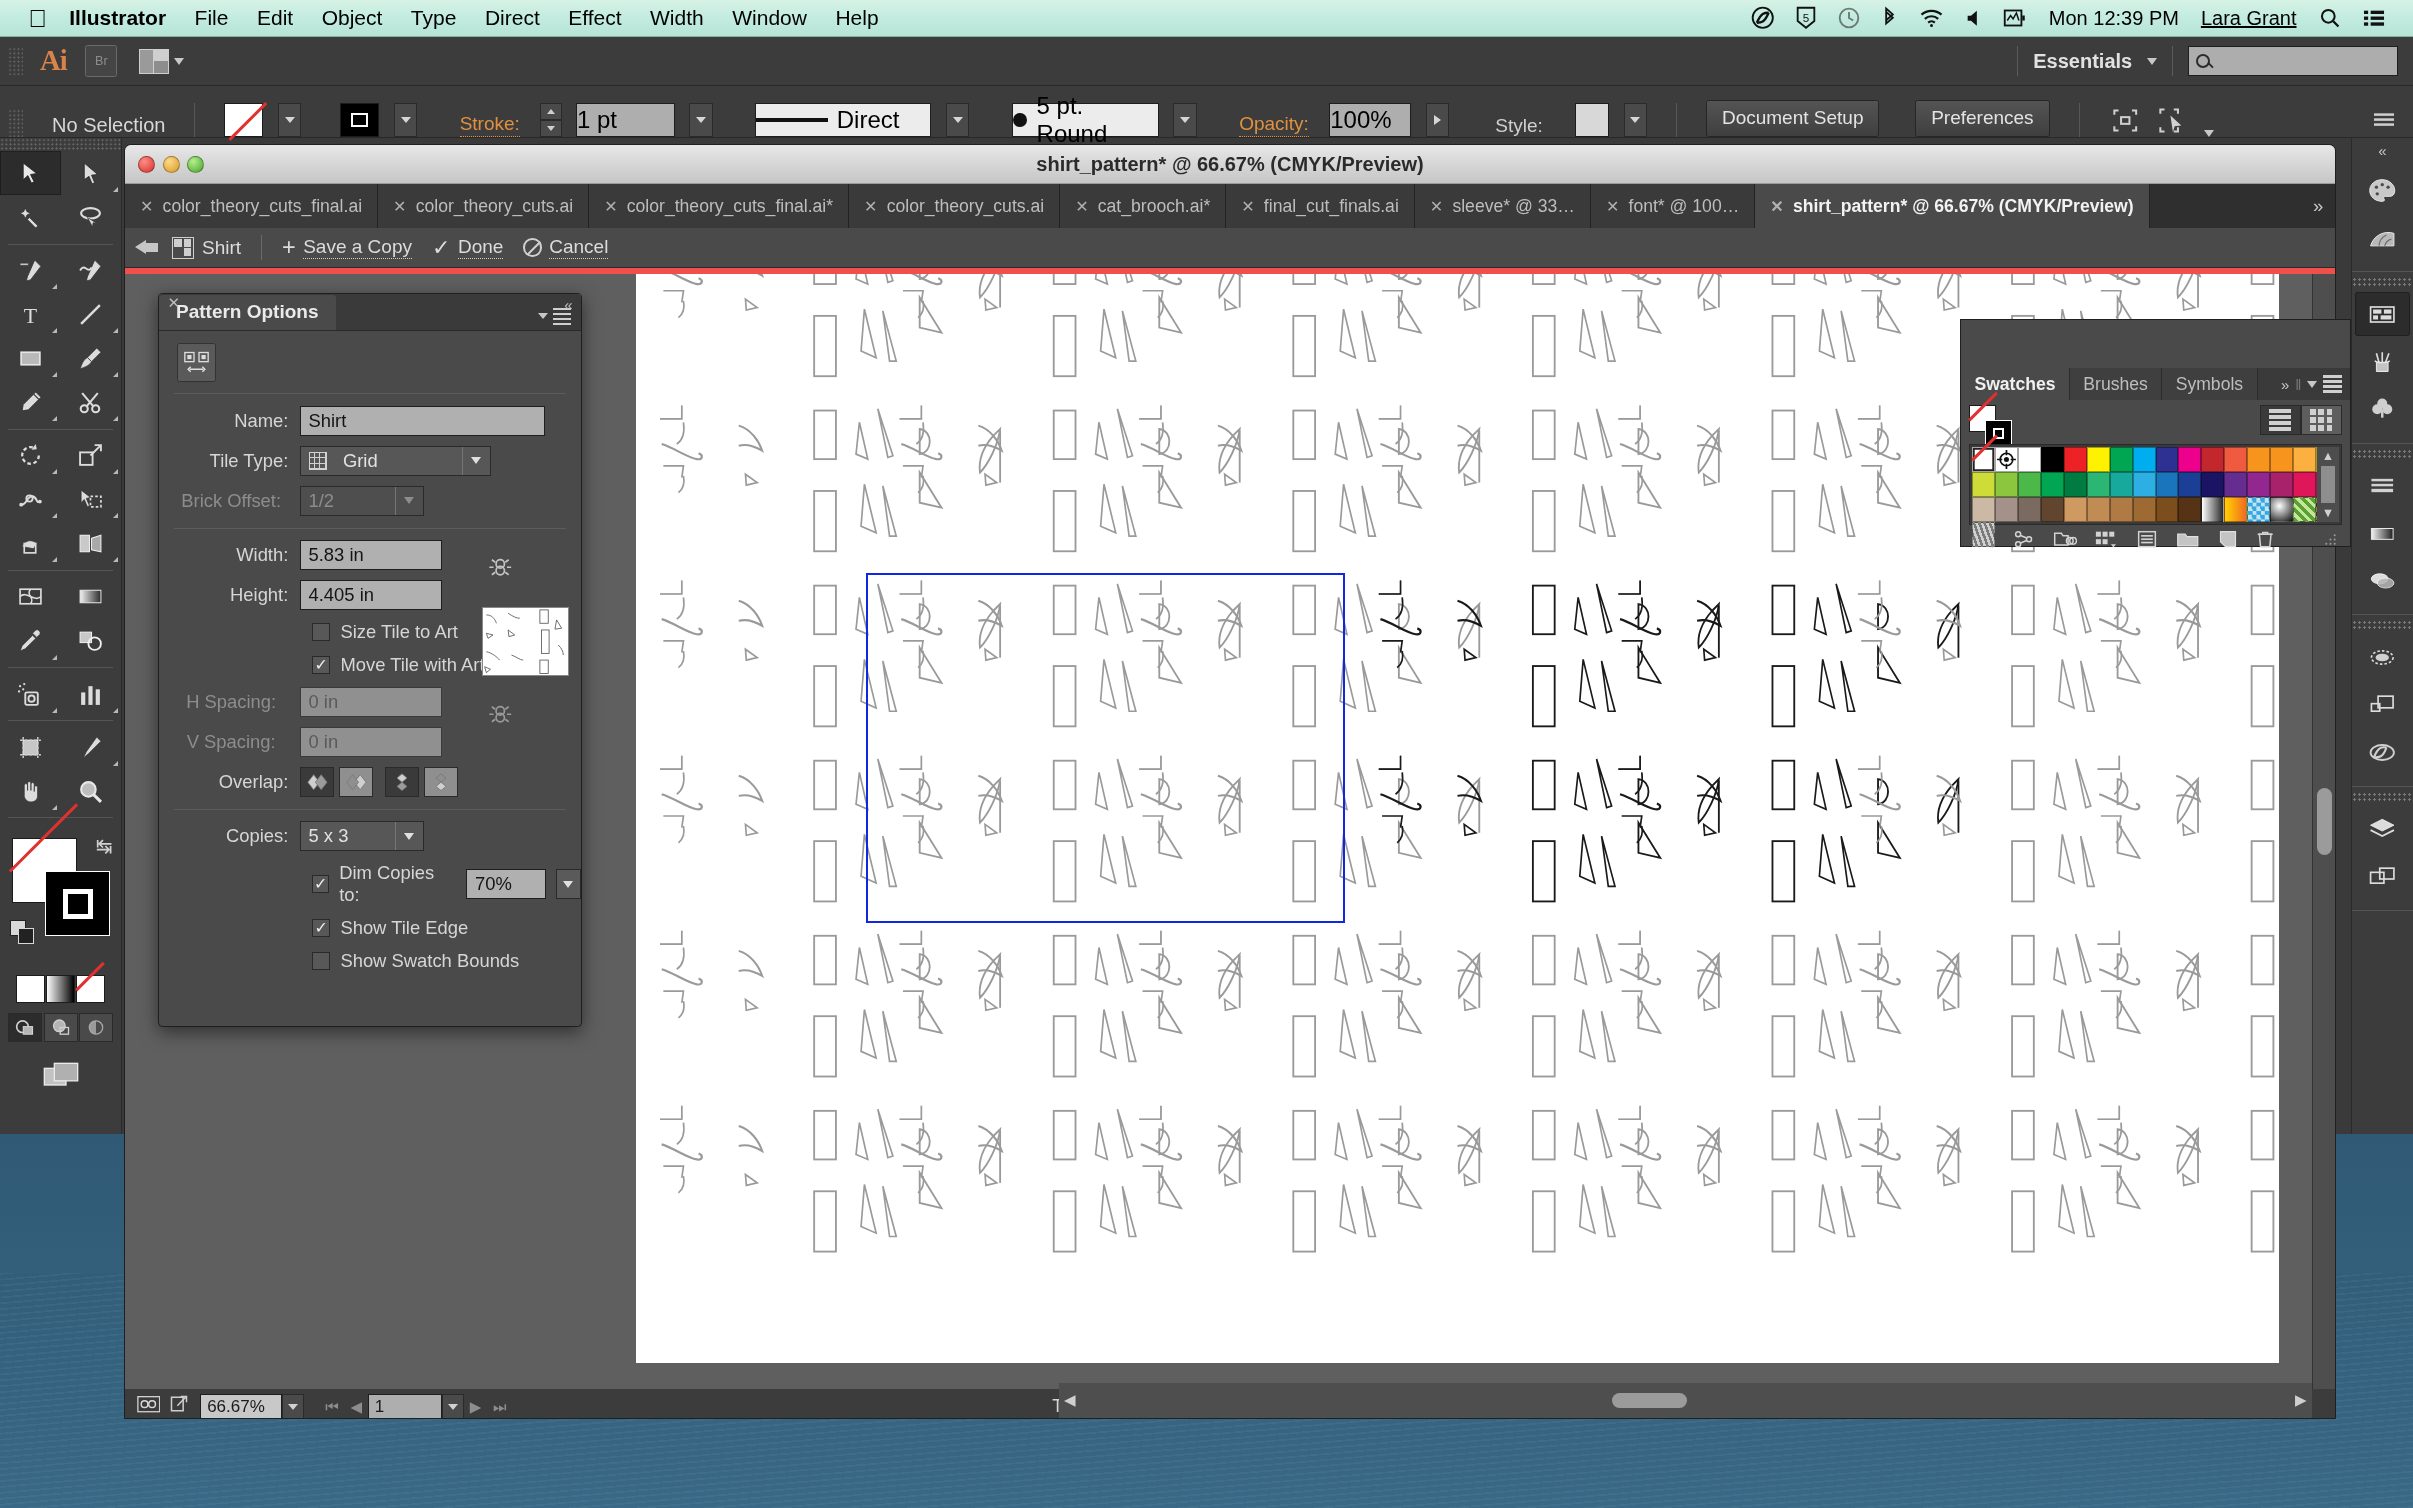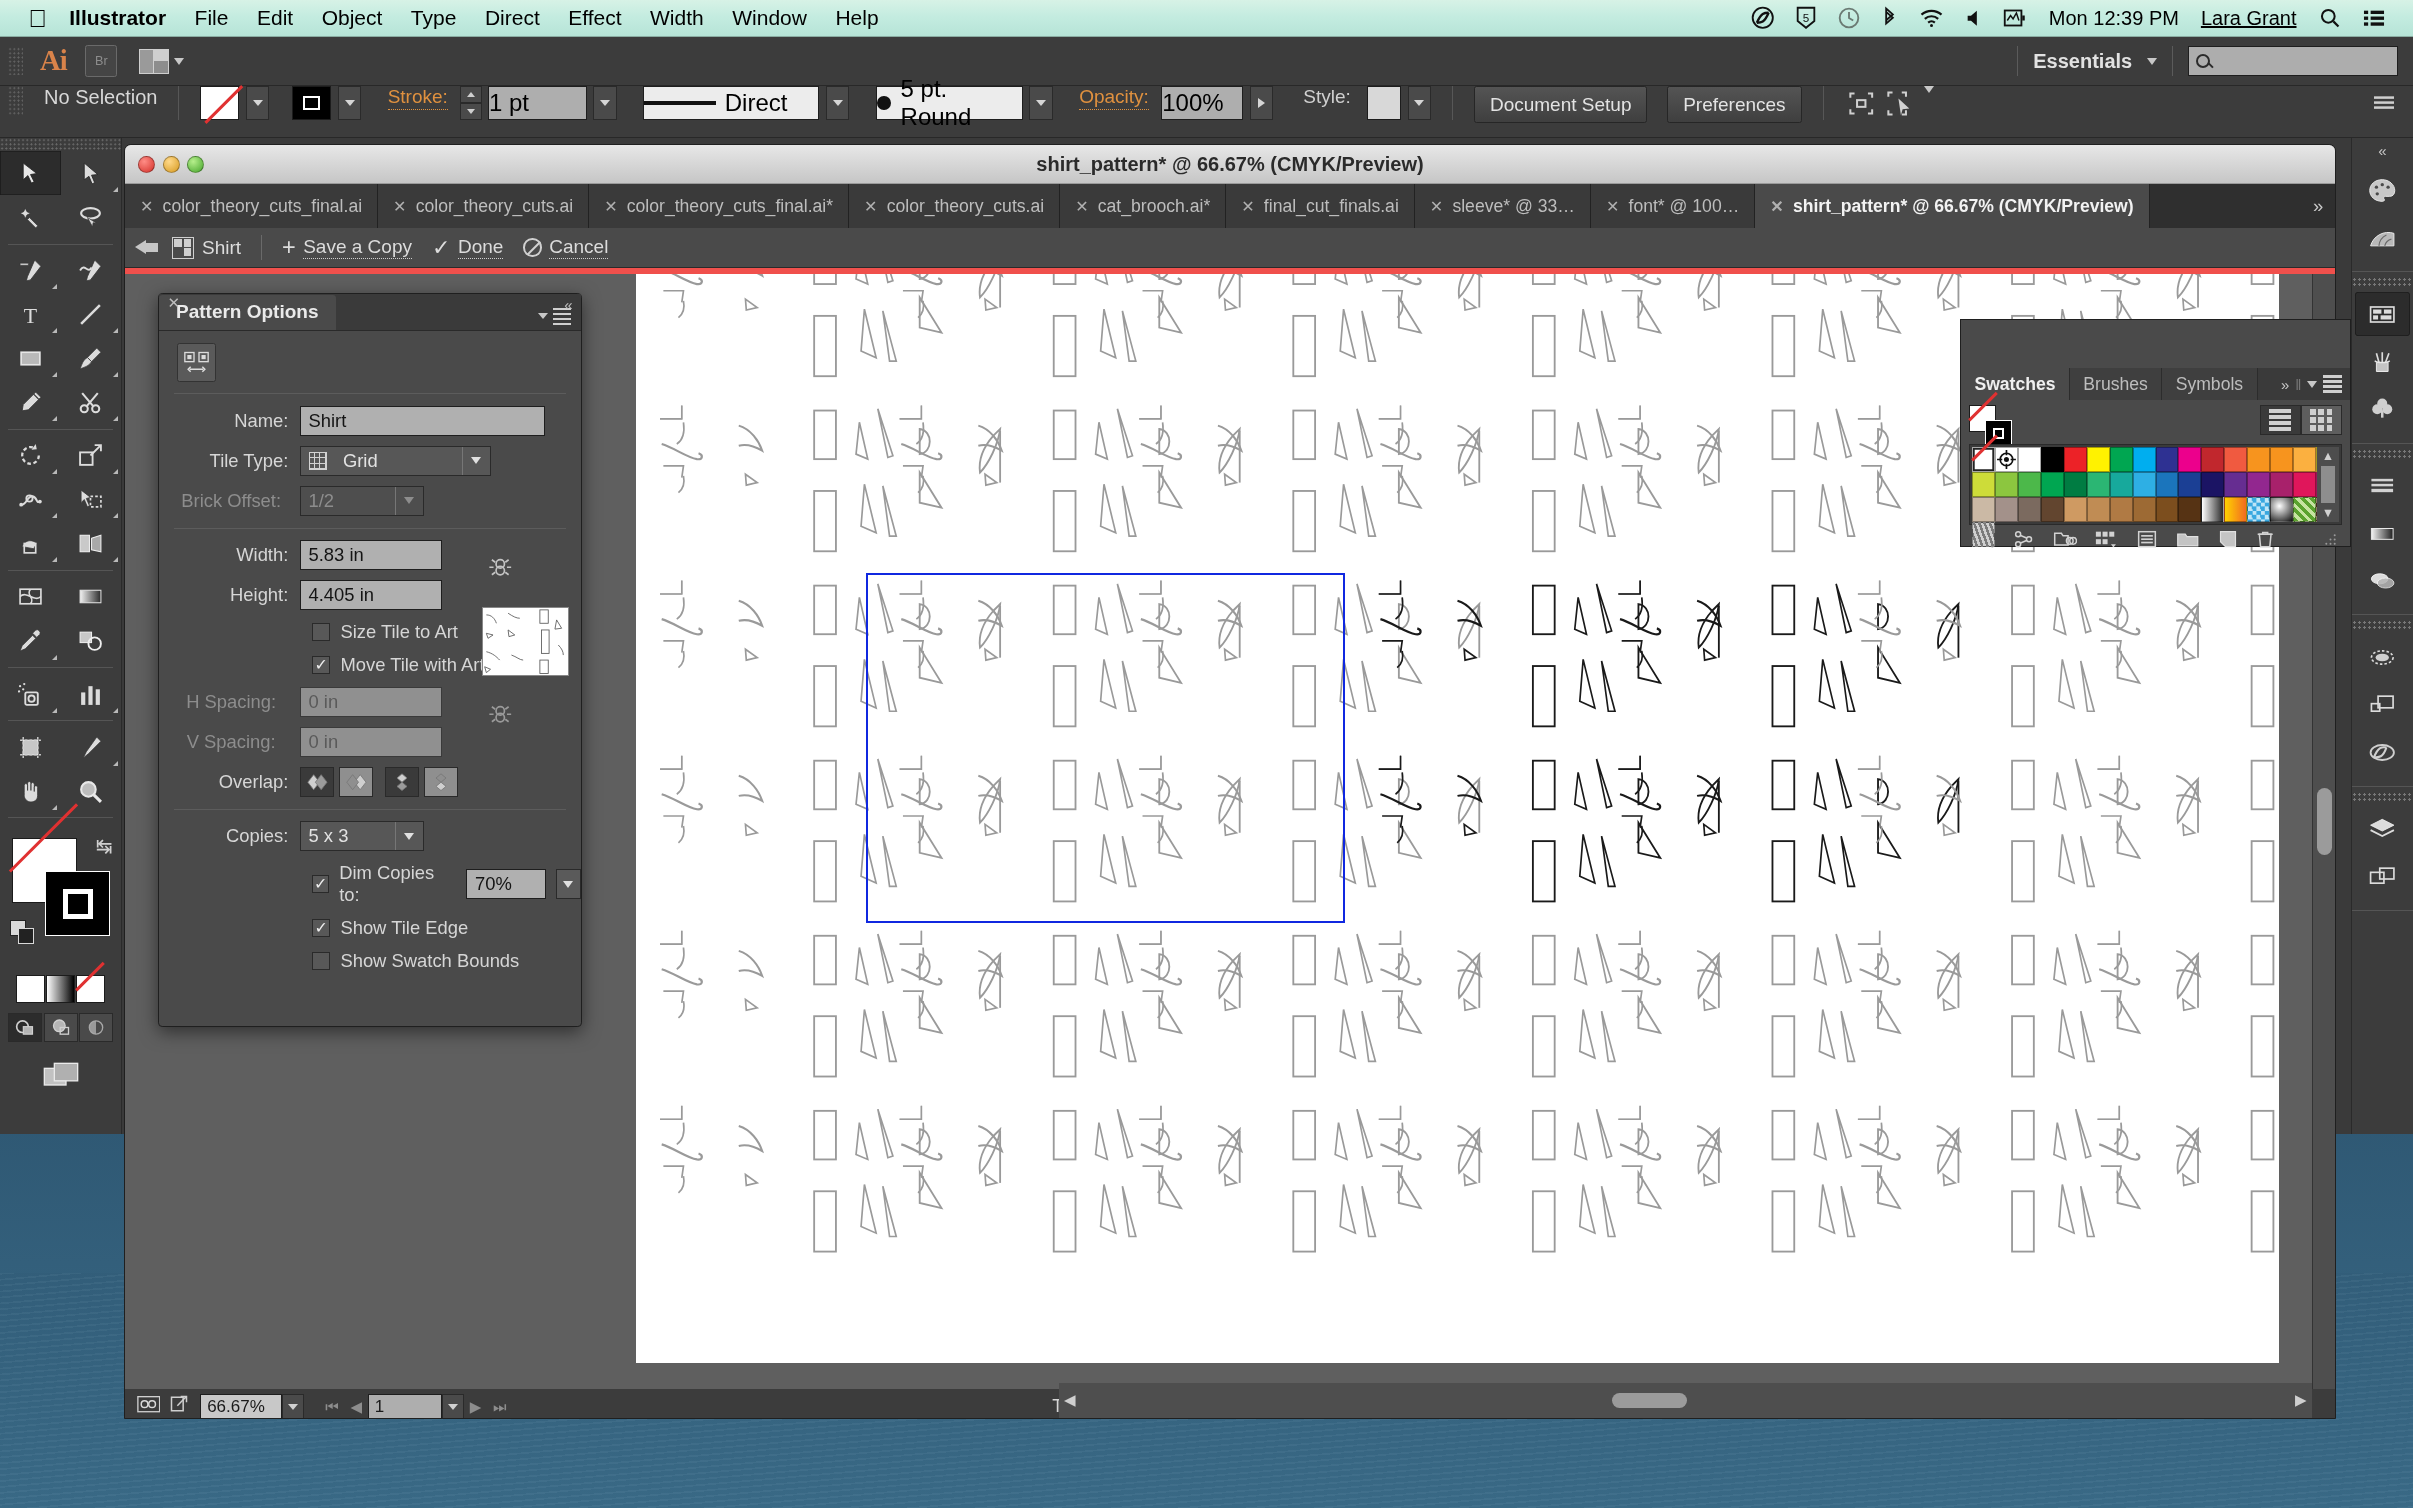--- a/index.html
+++ b/index.html
@@ -63,21 +63,21 @@
   .search-field { width:210px; height:30px; background:#adadad; border:0.8px solid #1e1e1e;
       display:flex; align-items:center; padding:0 6.7px; }
   .search-field .mag { width:14.2px;height:14.2px;border:2.1px solid #2b2b2b;border-radius:50%; position:relative;}
   .search-field .mag::after{content:"";position:absolute;width:6.7px;height:2.1px;background:#2b2b2b;transform:rotate(45deg);right:-5.9px;bottom:0px;}
   .vsep { width:0.8px; height:30px; background:#5b5b5b; }
 
   
   .ctrlbar {
     position:absolute; top:49px; left:0; width:2413px; height:52px;
     background:#3c3c3c; border-bottom:0.8px solid #282828;
-    display:flex; align-items:flex-start; gap:4px;
+    display:flex; align-items:flex-end; gap:12px;
   }
   .ctrlbar .lbl { color:#d0d0d0; font-size:19px; }
   .nosel { color:#d8d8d8; font-size:20px; margin-left:11.7px; }
   .divider { width:0.8px; height:34px; background:#575757; margin:0 17px; }
   .swatch-btn { width:39px; height:34px; border:1.7px solid #1c1c1c; background:#fff; position:relative;}
   .swatch-btn .slash { position:absolute; inset:0; }
   .swatch-btn .slash::after{
     content:""; position:absolute; left:-3.4px; top:50%; width:140%; height:3.4px; background:#e03131;
     transform:rotate(-45deg); transform-origin:center;
   }

